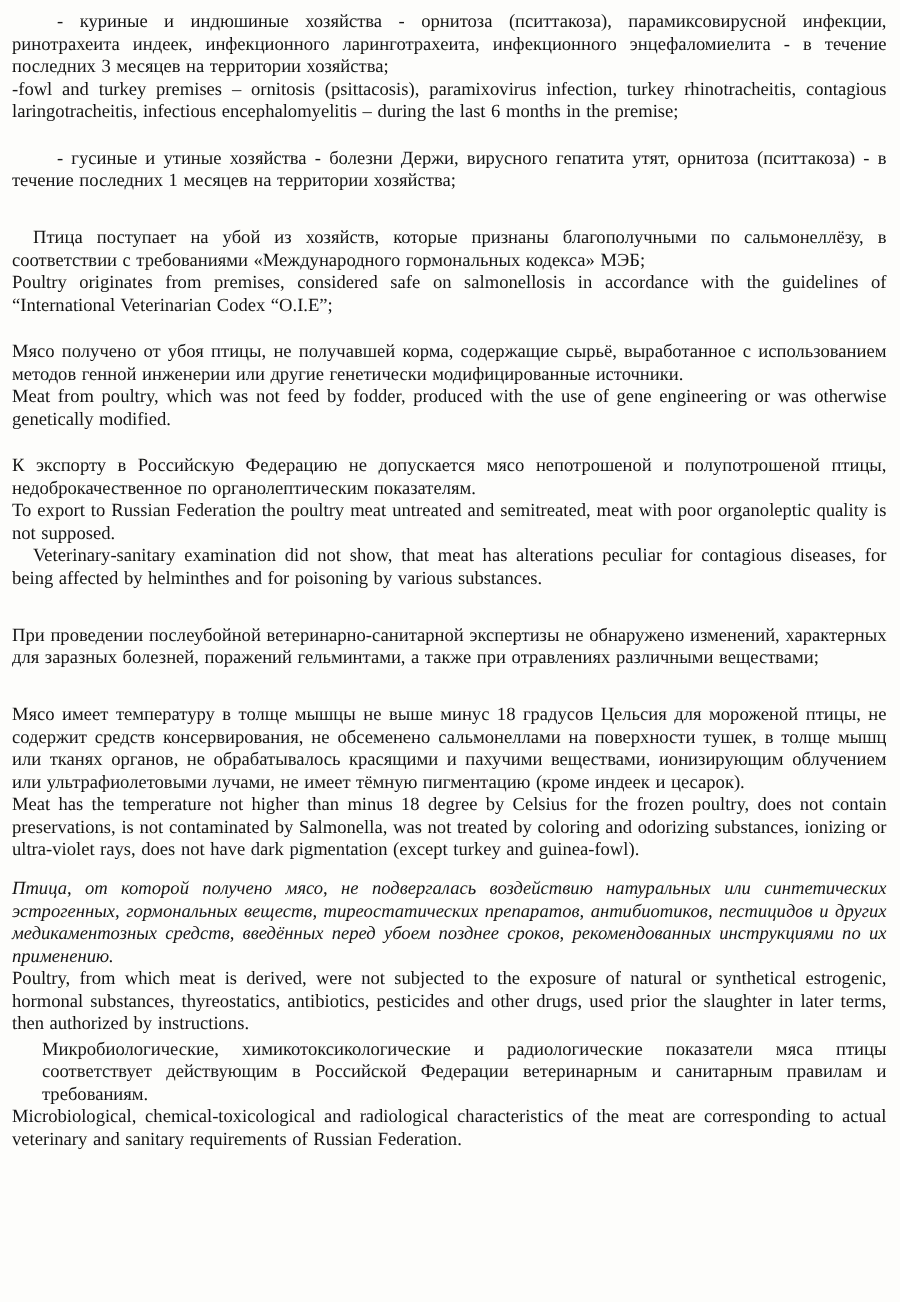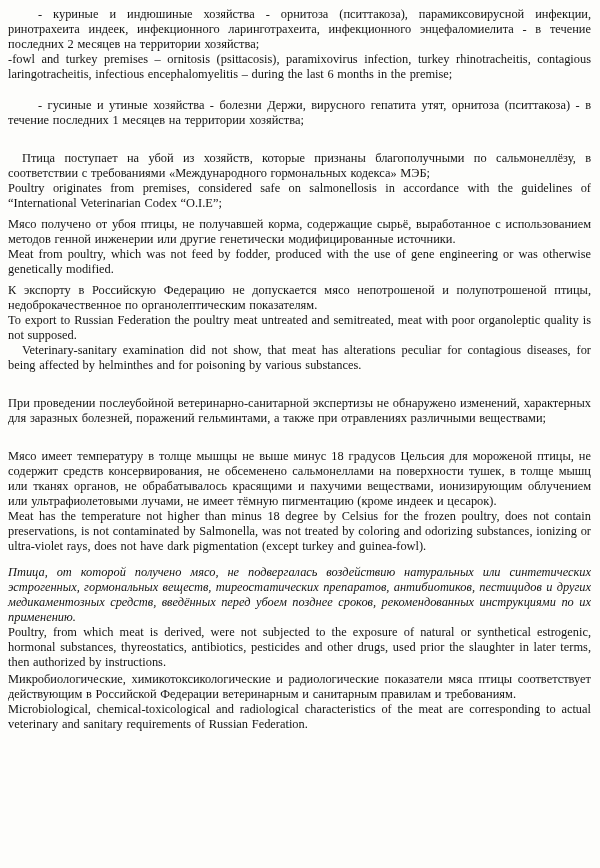--- a/index.html
+++ b/index.html
@@ -22,32 +22,32 @@
   }
   .para {
     margin: 0;
     font-size: 12.4px;
     line-height: 15px;
     text-align: justify;
     word-spacing: 0.6px;
   }
   .indent-lg { text-indent: 30px; }
   .indent-sm { text-indent: 14px; }
-  .gap-xxs { margin-top: 2px; }
-  .gap-xs  { margin-top: 6px; }
+  .gap-xxs { margin-top: 2px; margin-left: 20px; }
+  .gap-xs  { margin-top: 16px; }
   .gap-sm  { margin-top: 11px; font-style: italic; }
   .gap-md  { margin-top: 16px; }
   .gap-lg  { margin-top: 23px; }
 </style>
 </head>
 <body>
 
 <div class="page">
 
-  <p class="para ru indent-lg">- куриные и индюшиные хозяйства - орнитоза (пситтакоза), парамиксовирусной инфекции, ринотрахеита индеек, инфекционного ларинготрахеита, инфекционного энцефаломиелита - в течение последних 2 месяцев на территории хозяйства;</p>
+  <p class="para ru indent-lg">- куриные и индюшиные хозяйства - орнитоза (пситтакоза), парамиксовирусной инфекции, ринотрахеита индеек, инфекционного ларинготрахеита, инфекционного энцефаломиелита - в течение последних 3 месяцев на территории хозяйства;</p>
 
   <p class="para en">-fowl and turkey premises – ornitosis (psittacosis), paramixovirus infection, turkey rhinotracheitis, contagious laringotracheitis, infectious encephalomyelitis – during the last 6 months in the premise;</p>
 
   <p class="para ru indent-lg gap-md">- гусиные и утиные хозяйства - болезни Держи, вирусного гепатита утят, орнитоза (пситтакоза) - в течение последних 1 месяцев на территории хозяйства;</p>
 
 
   <p class="para ru indent-sm gap-lg">Птица поступает на убой из хозяйств, которые признаны благополучными по сальмонеллёзу, в соответствии с требованиями «Международного гормональных кодекса» МЭБ;</p>
 
   <p class="para en">Poultry originates from premises, considered safe on salmonellosis in accordance with the guidelines of “International Veterinarian Codex “O.I.E”;</p>
 

